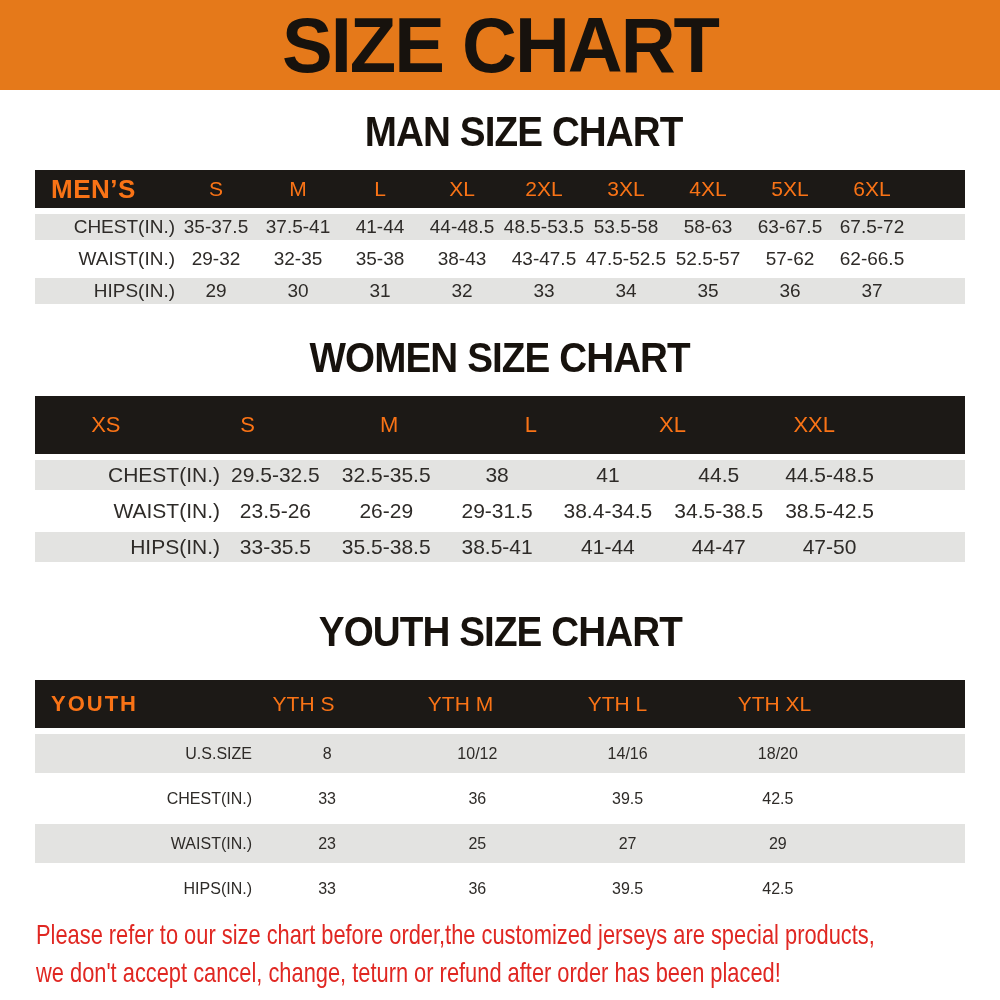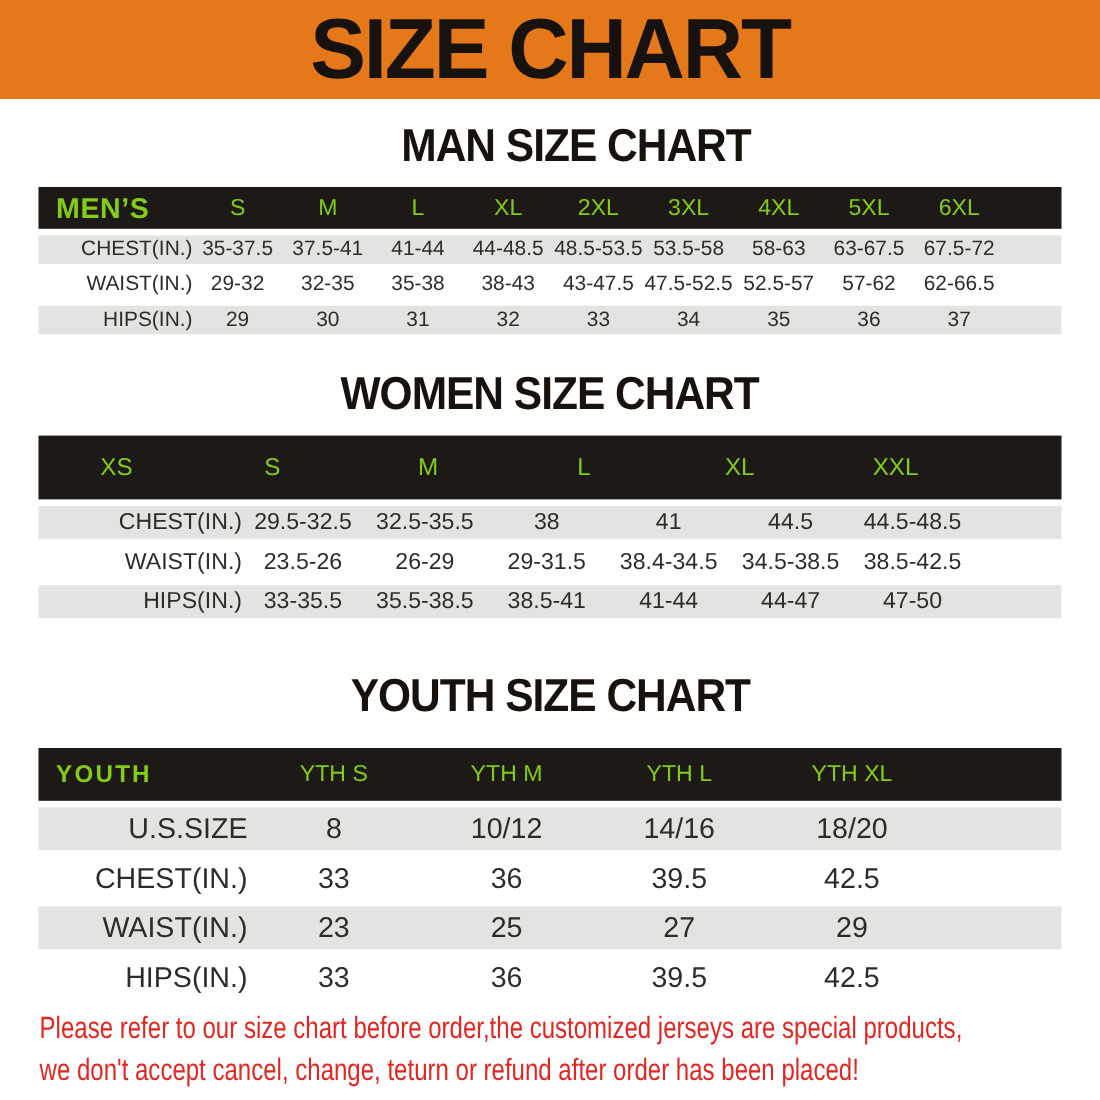--- a/index.html
+++ b/index.html
@@ -31,42 +31,42 @@
   .heading-women{margin:30px 0 14px;}
   .heading-youth{margin:46px 0 24px;}
 
   
   .table{width:930px;margin:0 auto;}
   .trow{display:flex;align-items:center;}
   .tcell{flex:1;text-align:center;color:#2e2b28;}
   .tlabel{flex:0 0 auto;text-align:right;}
   .tspacer{flex:0 0 auto;}
   .thead{background:#1c1916;color:#ffffff;}
-  .thead .tcell{color:#84cc16;}
+  .thead .tcell{color:#f97316;}
   .thead .tlabel{font-weight:bold;text-align:left;padding-left:16px;box-sizing:border-box;}
   .gray{background:#e3e3e1;}
   .white{background:#ffffff;}
 
   .men .tlabel{width:140px;}
   .men .tspacer{width:52px;}
   .men .thead{height:38px;font-size:21px;margin-bottom:6px;}
   .men .thead .tlabel{font-size:26px;letter-spacing:.5px;}
   .men .gray,.men .white{height:26px;margin-bottom:6px;font-size:19px;}
 
   .women .tlabel{width:185px;}
   .women .tspacer{width:80px;}
   .women .thead{height:58px;font-size:22px;margin-bottom:6px;}
   .women .thead .tlabel{font-size:27px;letter-spacing:.5px;}
   .women .gray,.women .white{height:30px;margin-bottom:6px;font-size:21px;}
 
   .youth .tlabel{width:190px;}
   .youth .tspacer{width:112px;}
   .youth .thead{height:48px;font-size:21px;margin-bottom:6px;}
   .youth .thead .tlabel{font-size:22px;letter-spacing:2px;}
-  .youth .gray,.youth .white{height:39px;margin-bottom:6px;font-size:26px;}
+  .youth .gray,.youth .white{height:39px;margin-bottom:6px;font-size:16px;padding-left:27px;}
 
   
   .footer-note{margin:8px 0 0 36px;}
   .note-line{
     font-size:28px;line-height:38px;color:#e02722;white-space:nowrap;
     transform:scaleX(.78);transform-origin:0 50%;
   }
 </style>
 </head>
 <body>

